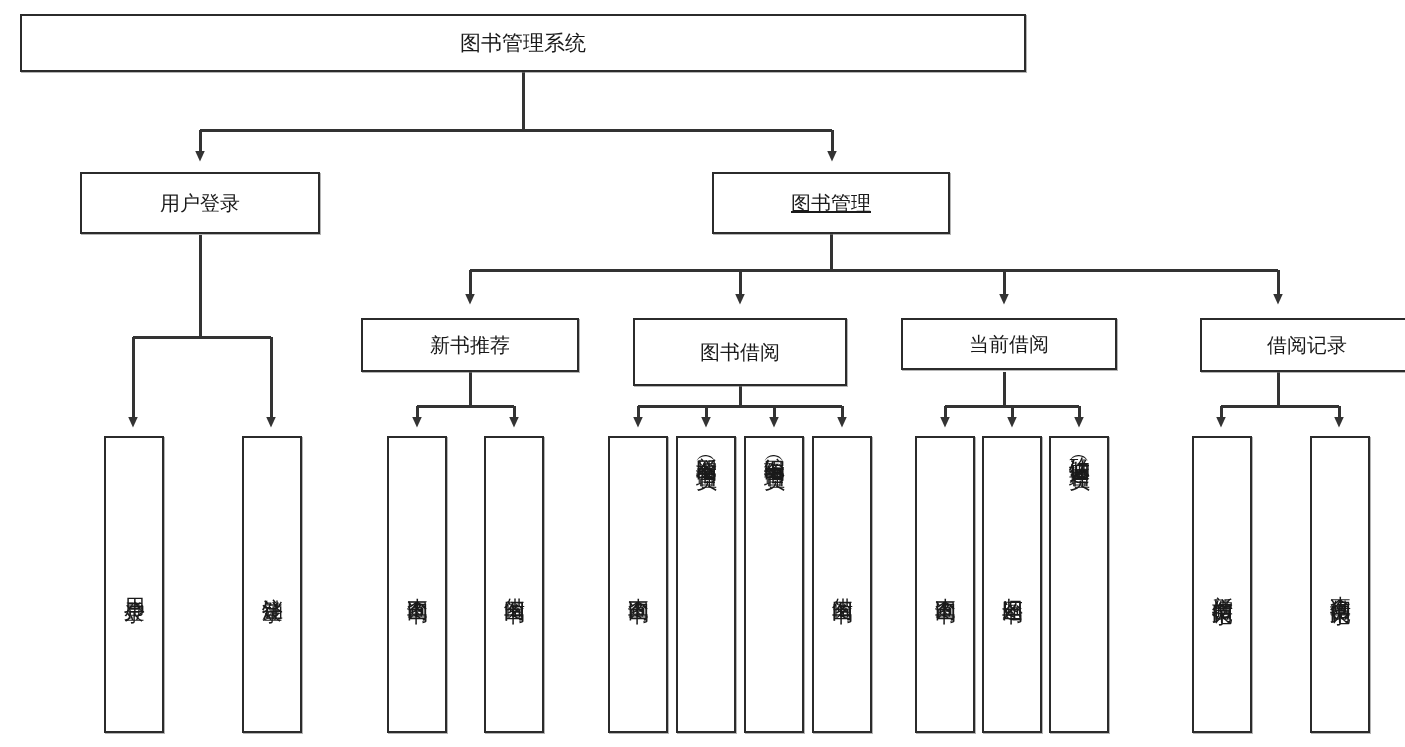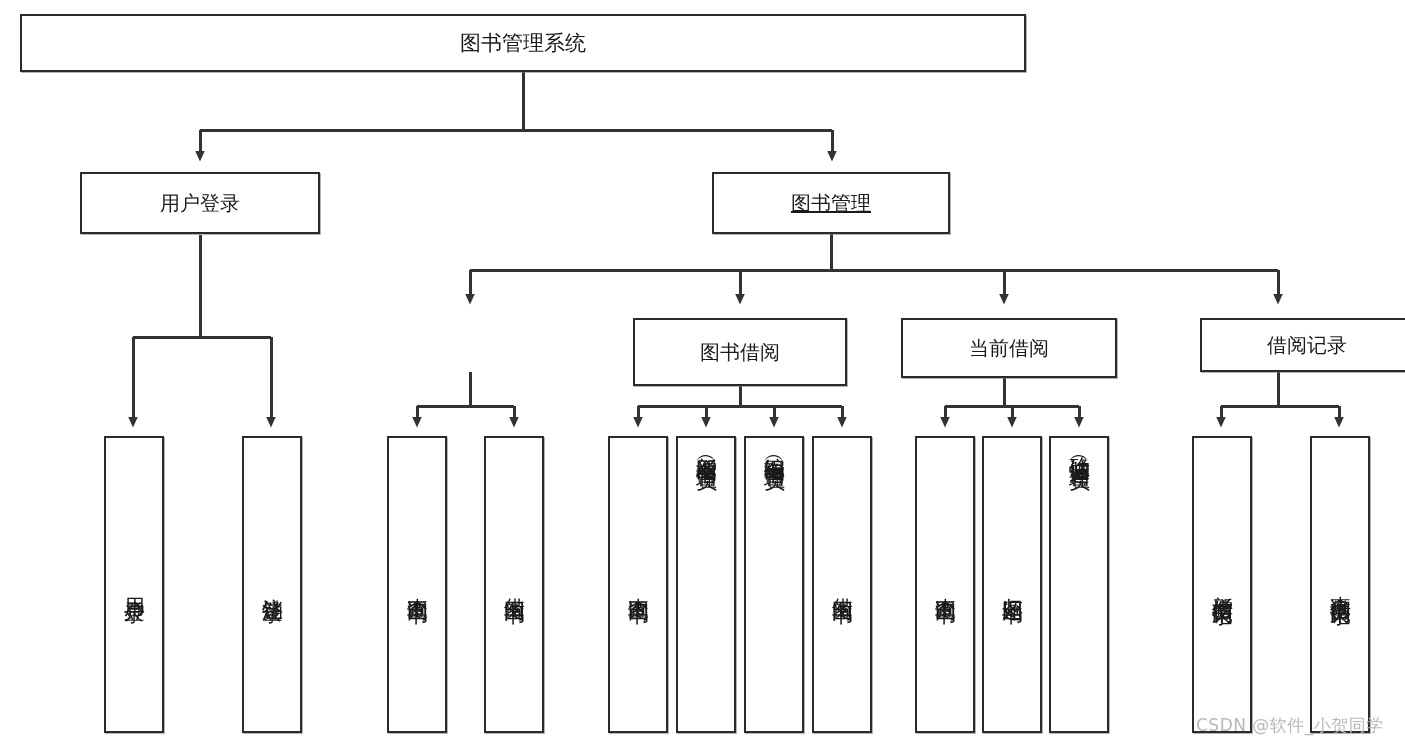--- a/index.html
+++ b/index.html
@@ -135,24 +135,27 @@
     <span>图书管理系统</span>
   </div>
 
   <div class="node level2" style="left:80px; top:172px; width:240px; height:62px;">
     <span>用户登录</span>
   </div>
   <div class="node level2" style="left:712px; top:172px; width:238px; height:62px;text-decoration:underline;">
     <span>图书管理</span>
   </div>
 
+  <div class="node level3" style="left:361px; top:318px; width:218px; height:54px;">
+    <span>新书推荐</span>
+  </div>
   <div class="node level3" style="left:633px; top:318px; width:214px; height:68px;">
     <span>图书借阅</span>
   </div>
-  <div class="node level3" style="left:901px; top:318px; width:216px; height:60px;text-align:center;">
+  <div class="node level3" style="left:901px; top:318px; width:216px; height:52px;text-align:center;">
     <span>当前借阅</span>
   </div>
   <div class="node level3" style="left:1200px; top:318px; width:214px; height:54px;">
     <span>借阅记录</span>
   </div>
 
   <div class="node leaf" style="left:104px; top:436px; width:60px; height:297px;">
     <div class="leaf-inner">
       <span class="vtext">用户登录</span>
     </div>
@@ -215,15 +218,14 @@
     <div class="leaf-inner">
       <span class="vtext">新增借阅记录</span>
     </div>
   </div>
   <div class="node leaf" style="left:1310px; top:436px; width:60px; height:297px;">
     <div class="leaf-inner">
       <span class="vtext">查询借阅记录</span>
     </div>
   </div>
 
-  <div class="watermark" style="left:1196px; top:714px;">CSDN @软件_小贺同学</div>
 
 </div>
 
 </body></html>

